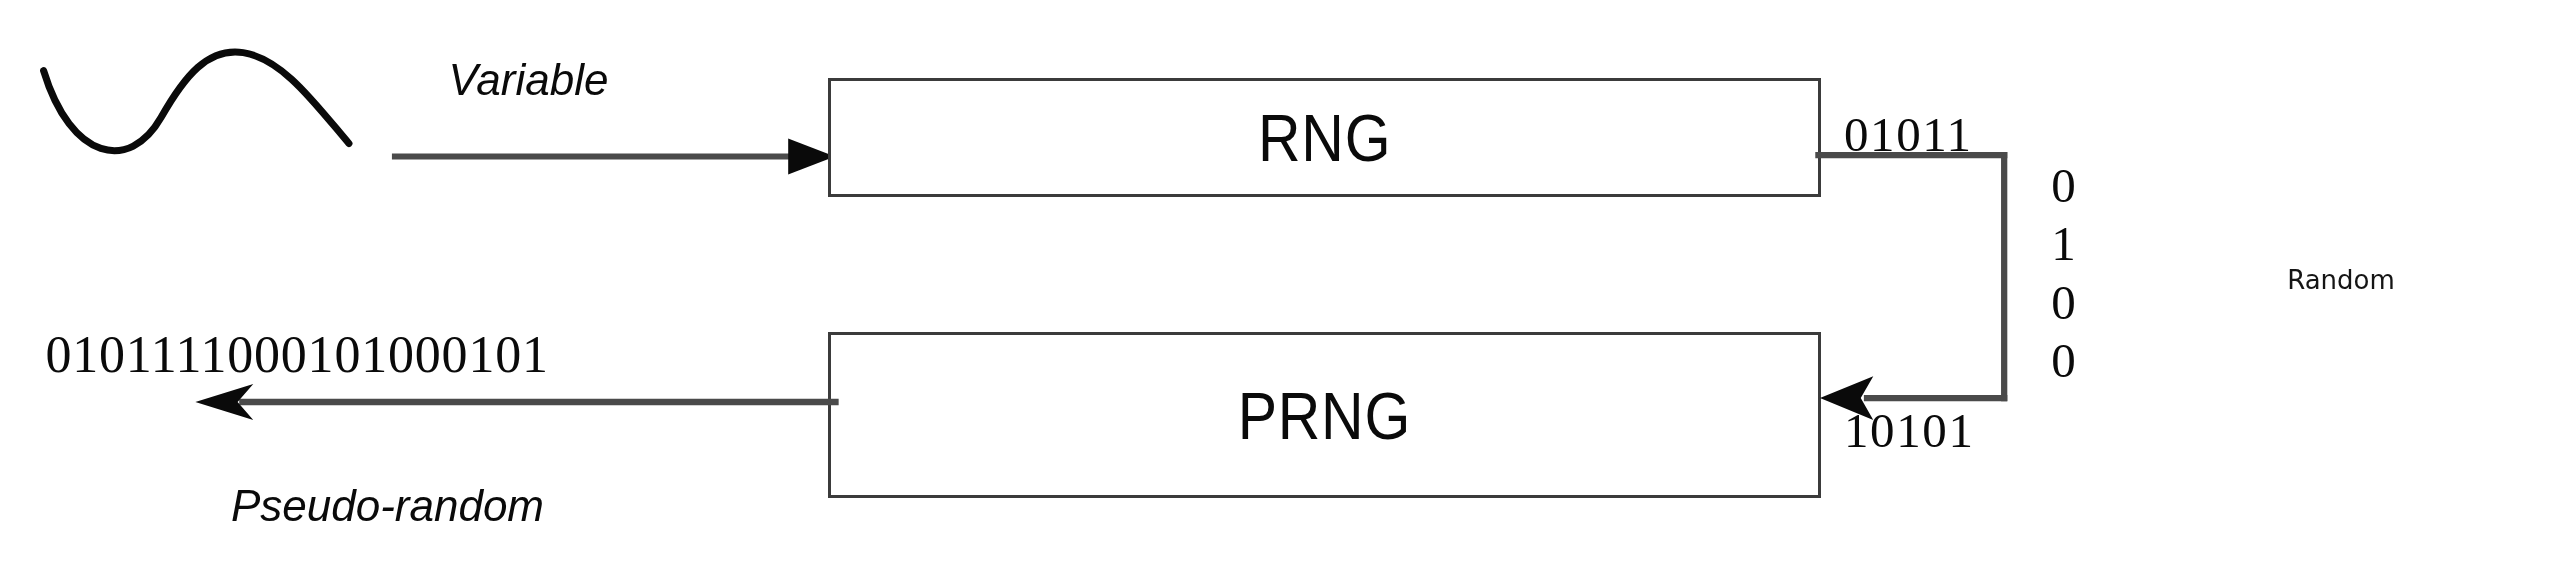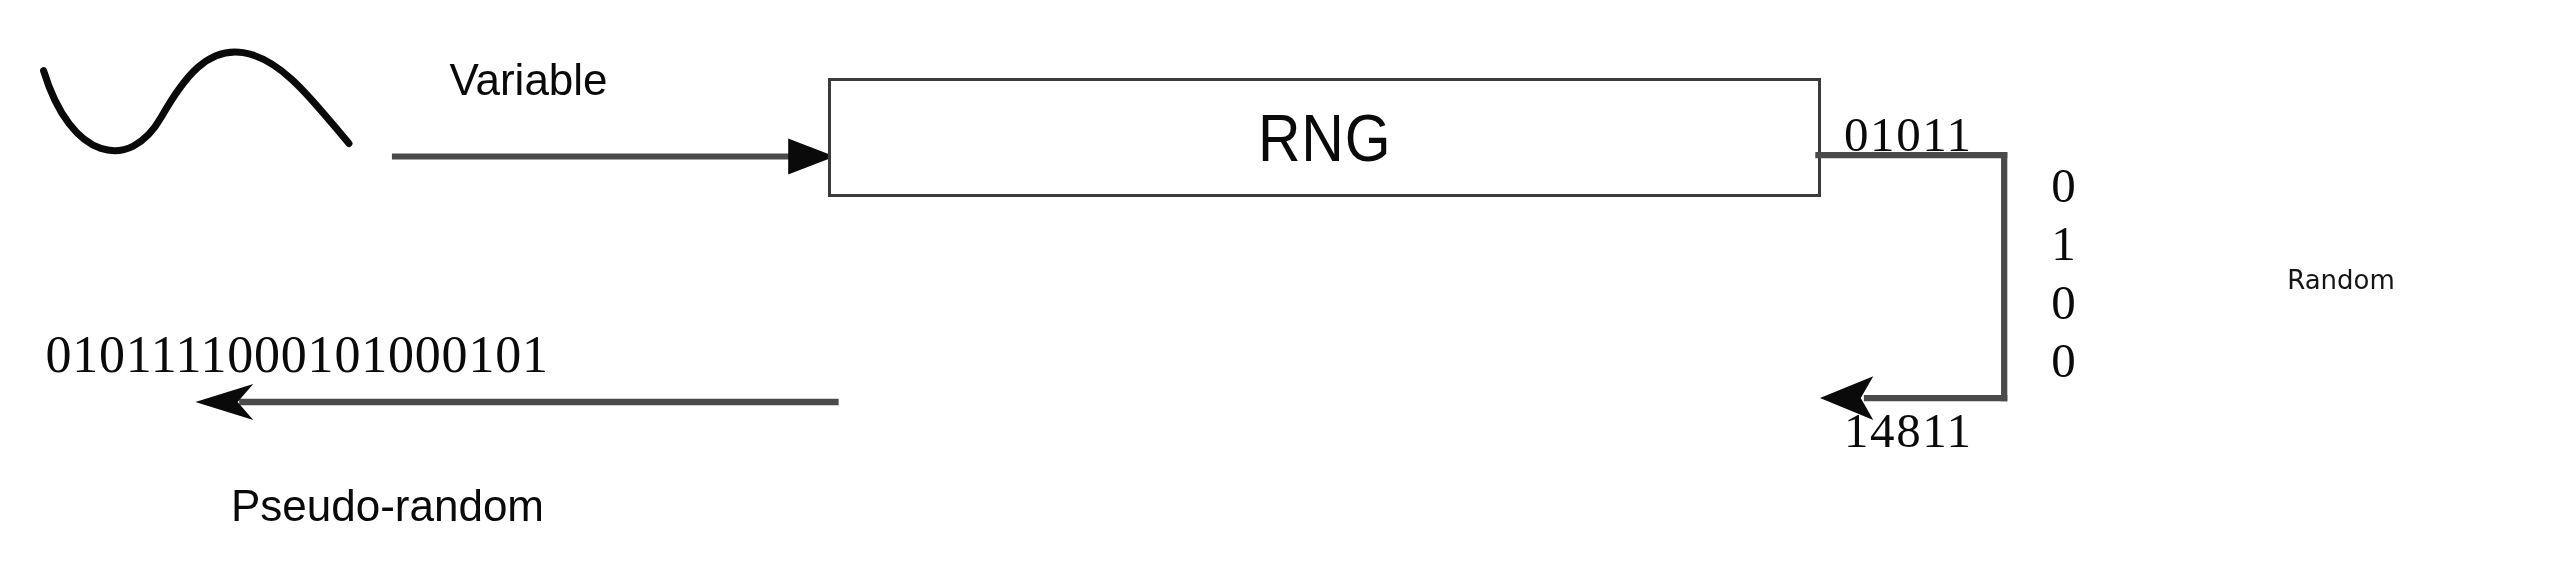--- a/index.html
+++ b/index.html
@@ -34,20 +34,21 @@
     color: #0a0a0a;
     line-height: 1;
     transform: scaleX(0.88);
   }
   .cond-c {
     font-family: "Liberation Sans", sans-serif;
     color: #0a0a0a;
     line-height: 1.2;
     text-align: center;
     white-space: pre-line;
+    font-style: italic;
   }
 
   .bits {
     font-family: "Liberation Serif", serif;
     color: #0a0a0a;
     white-space: pre;
     line-height: 1;
   }
 
   .plain-label {
@@ -79,20 +80,23 @@
     <svg width="454" height="39" viewBox="0 0 580 50">
       <line x1="4" y1="25" x2="520" y2="25" stroke="#4a4a4a" stroke-width="8"></line>
       <path d="M 512 2 L 572 25 L 512 48 Z" fill="#0a0a0a"></path>
     </svg>
   </div>
 
   <div class="abs proc-box" style="left:828px; top:78px; width:993px; height:119px;justify-content:center;">
     <span class="proc-label">RNG</span>
   </div>
 
+  <div class="abs proc-box" style="left:828px; top:332px; width:993px; height:166px;">
+    <span class="proc-label">PRNG</span>
+  </div>
 
   <div class="abs" style="left:1809px; top:141px; width:243px; height:290px;">
     <svg width="243" height="290" viewBox="0 0 310 370">
 
       <line x1="8" y1="18" x2="253" y2="18" stroke="#4a4a4a" stroke-width="8"></line>
 
       <line x1="249" y1="14" x2="249" y2="332" stroke="#4a4a4a" stroke-width="8"></line>
 
       <line x1="253" y1="328" x2="70" y2="328" stroke="#4a4a4a" stroke-width="8"></line>
 
@@ -102,21 +106,21 @@
 
   <div class="abs bits" style="left:1844px; top:110px; font-size:49px; letter-spacing:1.6px;">01011</div>
 
   <div class="abs" style="left:2036px; top:161px; width:55px;">
     <div class="bits" style="font-size:49px; text-align:center;">0</div>
     <div class="bits" style="font-size:49px; text-align:center; margin-top:9.4px;">1</div>
     <div class="bits" style="font-size:49px; text-align:center; margin-top:9.4px;">0</div>
     <div class="bits" style="font-size:49px; text-align:center; margin-top:9.4px;">0</div>
   </div>
 
-  <div class="abs bits" style="left:1844px; top:406px; font-size:49px; letter-spacing:1.6px;">14811</div>
+  <div class="abs bits" style="left:1844px; top:406px; font-size:49px; letter-spacing:1.6px;">10101</div>
 
   <div class="abs plain-label" style="left:2114px; top:231px; width:454px;">
     <div>Random</div>
   </div>
 
   <div class="abs" style="left:192px; top:384px; width:650px; height:36px;">
     <svg width="650" height="36" viewBox="0 0 830 46">
       <line x1="60" y1="23" x2="826" y2="23" stroke="#4a4a4a" stroke-width="8"></line>
       <path d="M 78 0 L 4 23 L 78 46 L 58 23 Z" fill="#0a0a0a"></path>
     </svg>

